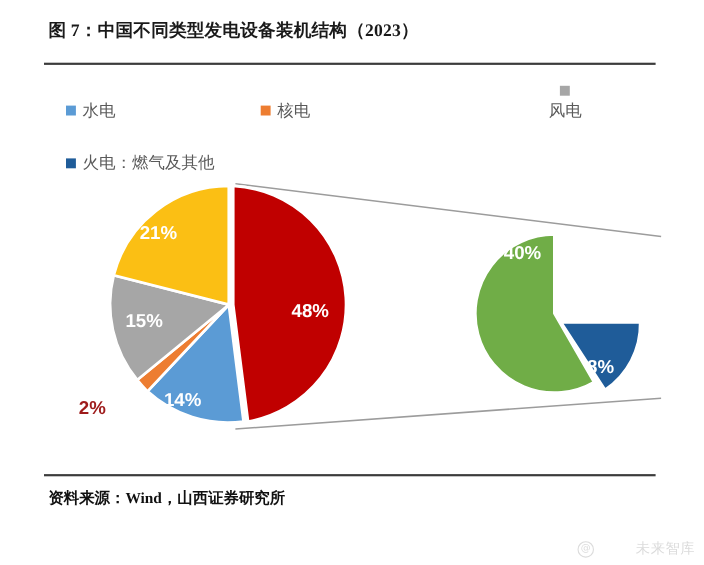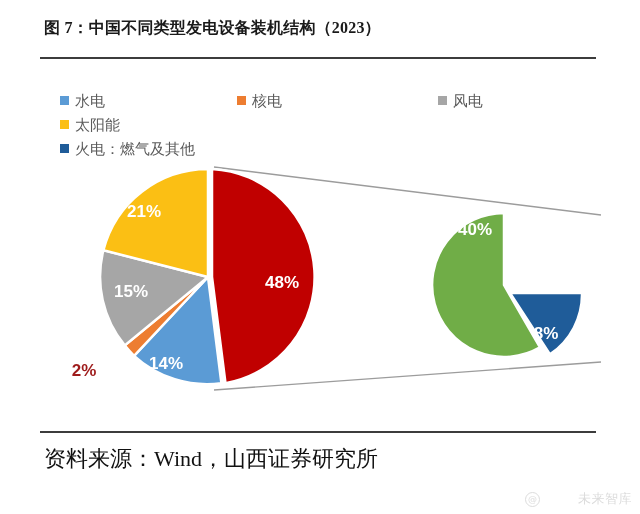--- a/index.html
+++ b/index.html
@@ -33,22 +33,22 @@
     left: 40px; top: 431px;
     width: 556px; height: 2px;
     background: #3c3c3c;
   }
 
   
   .source {
     position: absolute;
     left: 44px; top: 444px;
     font-family: "Liberation Serif", "DejaVu Serif", serif;
-    font-size: 22px;
-    font-weight: 400;
+    font-size: 14px;
+    font-weight: 700;
     color: #111;
     white-space: nowrap;
   }
 
   
   .watermark {
     position: absolute;
     right: 8px; bottom: 6px;
     display: flex;
     align-items: center;
@@ -80,21 +80,21 @@
     width: 530px;
   }
   .legend-row { display: flex; height: 24px; align-items: flex-end; }
   .legend-item {
     display: flex; align-items: center;
     gap: 6px;
     white-space: nowrap;
   }
   .legend-item.col1 { width: 186px; }
   .legend-item.col2 { width: 211px; }
-  .legend-item.col3 { width: 160px; }
+  .legend-item.col3 { width: 160px; flex-direction: column; }
   .swatch {
     width: 9px; height: 9px;
     flex: 0 0 auto;
     display: inline-block;
   }
   .legend-label {
     font-size: 15px;
     color: #5a5a5a;
     font-family: "Liberation Sans", "DejaVu Sans", sans-serif;
     line-height: 1;
@@ -141,24 +141,20 @@
         <span class="swatch" style="background:#ED7D31"></span>
         <span class="legend-label">核电</span>
       </div>
       <div class="legend-item col3">
         <span class="swatch" style="background:#A6A6A6"></span>
         <span class="legend-label">风电</span>
       </div>
     </div>
 
     <div class="legend-row">
-      <div class="legend-item col1">
-        <span class="swatch" style="background:#FBBF14"></span>
-        <span class="legend-label">太阳能</span>
-      </div>
     </div>
 
     <div class="legend-row">
       <div class="legend-item col1">
         <span class="swatch" style="background:#1F5C99"></span>
         <span class="legend-label">火电：燃气及其他</span>
       </div>
     </div>
 
   </div>

